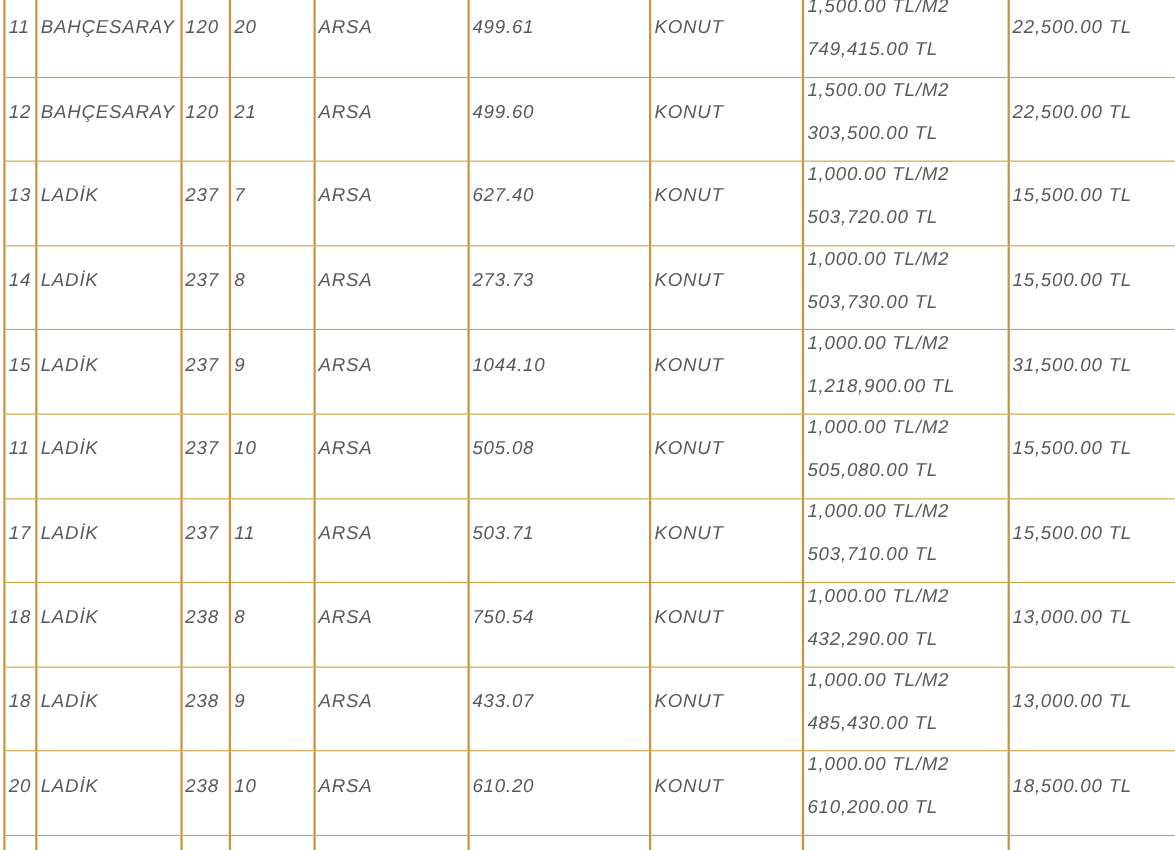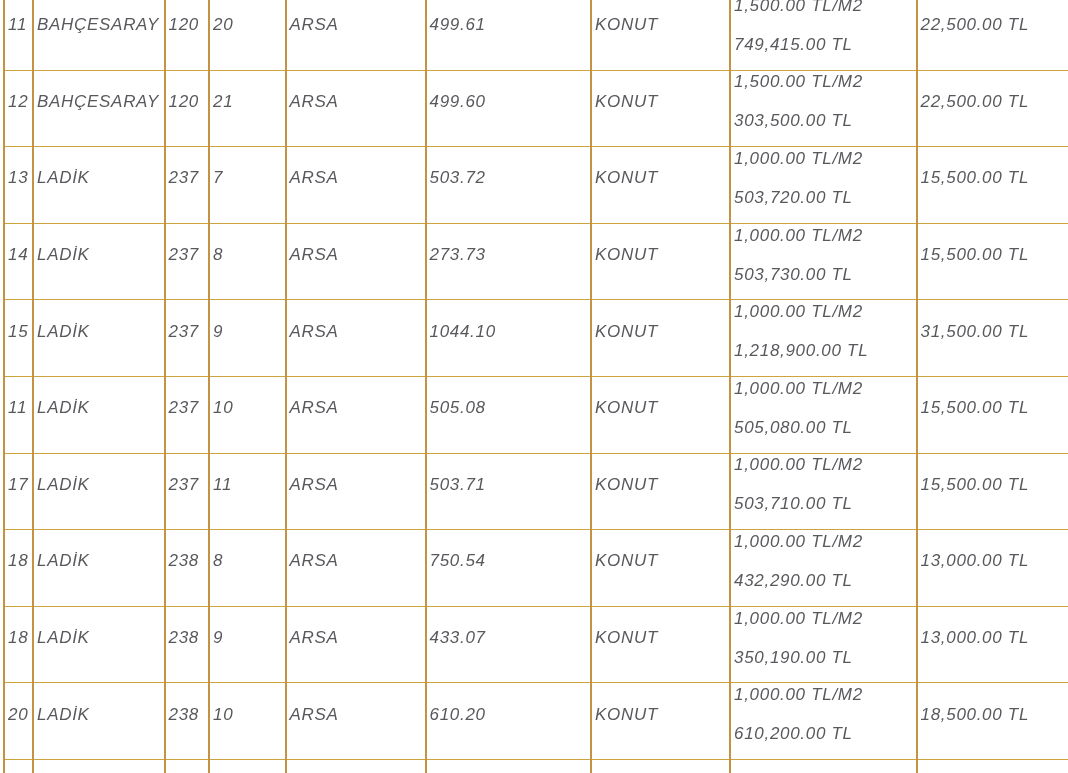--- a/index.html
+++ b/index.html
@@ -95,21 +95,21 @@
     </td>
     <td>22,500.00 TL</td>
   </tr>
 
   <tr>
     <td>13</td>
     <td>LADİK</td>
     <td>237</td>
     <td>7</td>
     <td>ARSA</td>
-    <td>503.72</td>
+    <td>627.40</td>
     <td>KONUT</td>
     <td>
       <div class="price-line">1,000.00 TL/M2</div>
       <div class="price-line">503,720.00 TL</div>
     </td>
     <td>15,500.00 TL</td>
   </tr>
 
   <tr>
     <td>14</td>
@@ -189,21 +189,21 @@
   <tr>
     <td>18</td>
     <td>LADİK</td>
     <td>238</td>
     <td>9</td>
     <td>ARSA</td>
     <td>433.07</td>
     <td>KONUT</td>
     <td>
       <div class="price-line">1,000.00 TL/M2</div>
-      <div class="price-line">350,190.00 TL</div>
+      <div class="price-line">485,430.00 TL</div>
     </td>
     <td>13,000.00 TL</td>
   </tr>
 
   <tr>
     <td>20</td>
     <td>LADİK</td>
     <td>238</td>
     <td>10</td>
     <td>ARSA</td>

